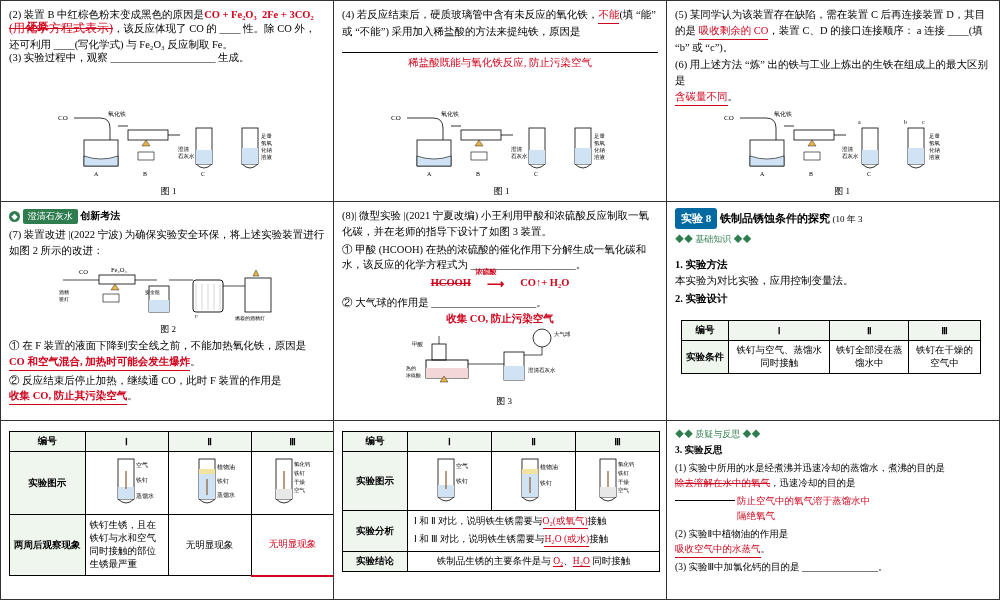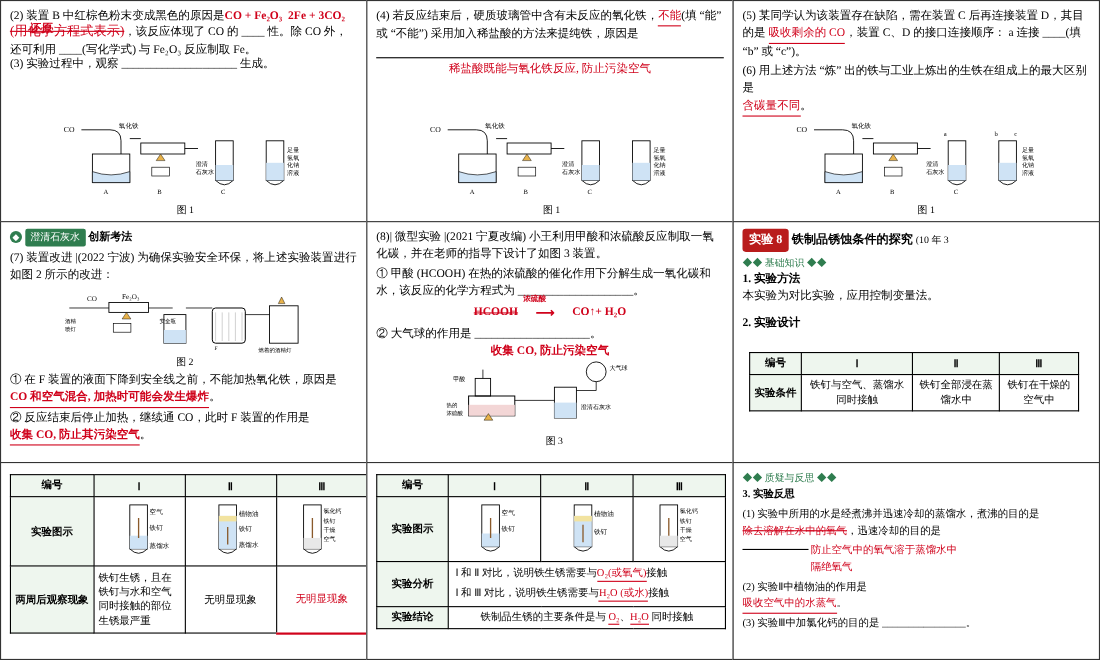--- a/index.html
+++ b/index.html
@@ -6,21 +6,21 @@
   body{width:1000px;height:600px;background:#fff;font-family:"Liberation Serif",serif;color:#000;}
   .page{position:relative;width:1000px;height:600px;overflow:hidden;}
   .cell{position:absolute;border:1px solid #333;box-sizing:border-box;overflow:hidden;background:#fff;}
   .pad{padding:6px 8px;font-size:10.5px;line-height:1.5;}
   .red{color:#d0021b;}
   .bred{color:#d0021b;font-weight:bold;}
   .ru{color:#d0021b;border-bottom:1px solid #d0021b;display:inline-block;}
   .strike{text-decoration:line-through;}
   .tag{display:inline-block;background:#2f7d4f;color:#fff;font-size:9px;padding:1px 5px;border-radius:2px;vertical-align:middle;}
   .circ{display:inline-block;width:11px;height:11px;border-radius:50%;background:#2f7d4f;color:#fff;font-size:8px;line-height:11px;text-align:center;vertical-align:middle;}
-  .exp-badge{display:inline-block;background:#b91c1c;color:#fff;font-weight:bold;font-size:11px;padding:2px 6px;border-radius:3px;}
+  .exp-badge{display:inline-block;background:#0369a1;color:#fff;font-weight:bold;font-size:11px;padding:2px 6px;border-radius:3px;}
   .exp-title{font-weight:bold;font-size:11px;}
   .diamond{color:#2f7d4f;font-size:9px;}
   table.tbl{border-collapse:collapse;width:100%;font-size:9.5px;}
   table.tbl td,table.tbl th{border:1px solid #000000;padding:3px 4px;text-align:center;vertical-align:middle;}
   table.tbl td.hd{background:#eef6ee;font-weight:bold;white-space:nowrap;}
   .fig{position:relative;}
   .figcap{text-align:center;font-size:9px;margin-top:1px;}
   svg{display:block;}
   .small{font-size:9px;}
   .note{font-size:9.5px;line-height:1.6;}
@@ -237,23 +237,23 @@
   </div>
 
   <div class="cell" style="left:666px;top:201px;width:334px;height:220px;">
     <div class="pad">
       <div>
         <span class="exp-badge"><span>实验</span>&nbsp;<span>8</span></span>
         <span class="exp-title">铁制品锈蚀条件的探究</span>
         <span class="small">(10 年 3</span>
       </div>
       <div class="diamond" style="margin-top:4px;">◆◆ 基础知识 ◆◆</div>
-      <div style="font-weight:bold;margin-top:0;">1. 实验方法</div>
+      <div style="font-weight:bold;margin-top:11px;">1. 实验方法</div>
       <div>本实验为对比实验，应用控制变量法。</div>
-      <div style="font-weight:bold;margin-top:8px;">2. 实验设计</div>
+      <div style="font-weight:bold;margin-top:2px;">2. 实验设计</div>
     </div>
     <div style="position:absolute;left:14px;top:118px;width:300px;">
       <table class="tbl">
         <tbody>
             <tr>
           <td class="hd">编号</td>
           <td class="hd">Ⅰ</td>
           <td class="hd">Ⅱ</td>
           <td class="hd">Ⅲ</td>
         </tr>

